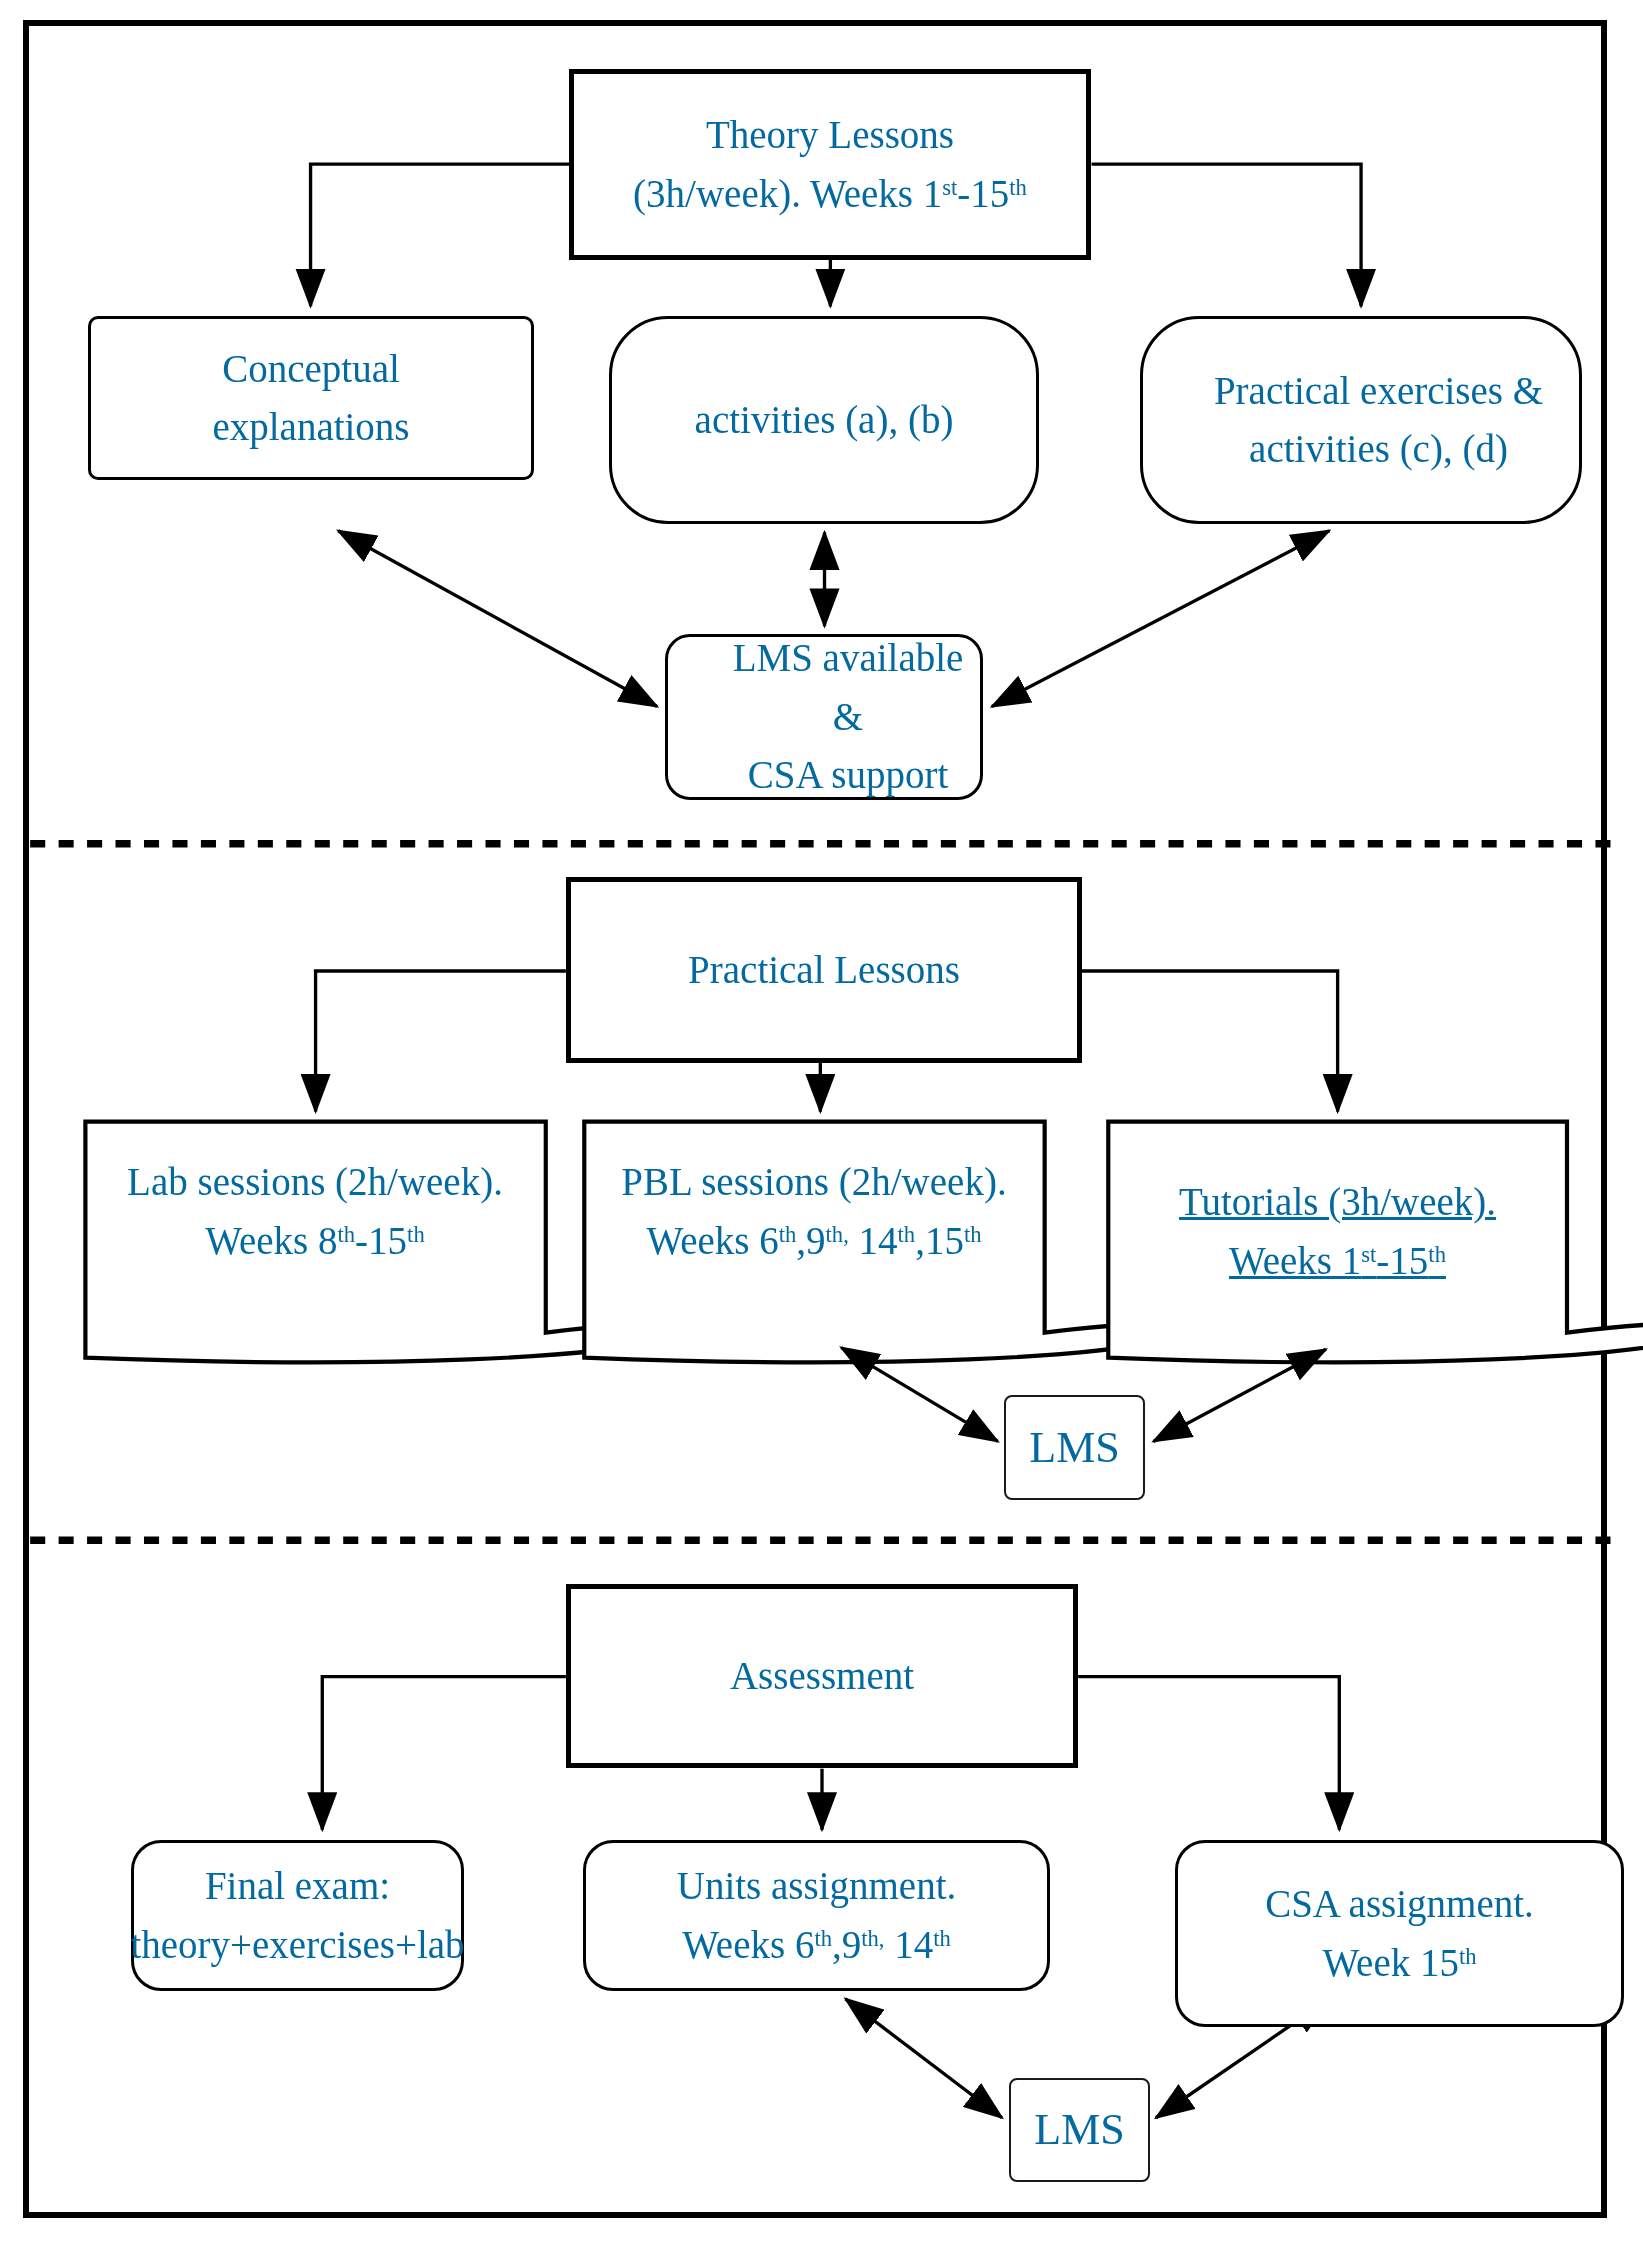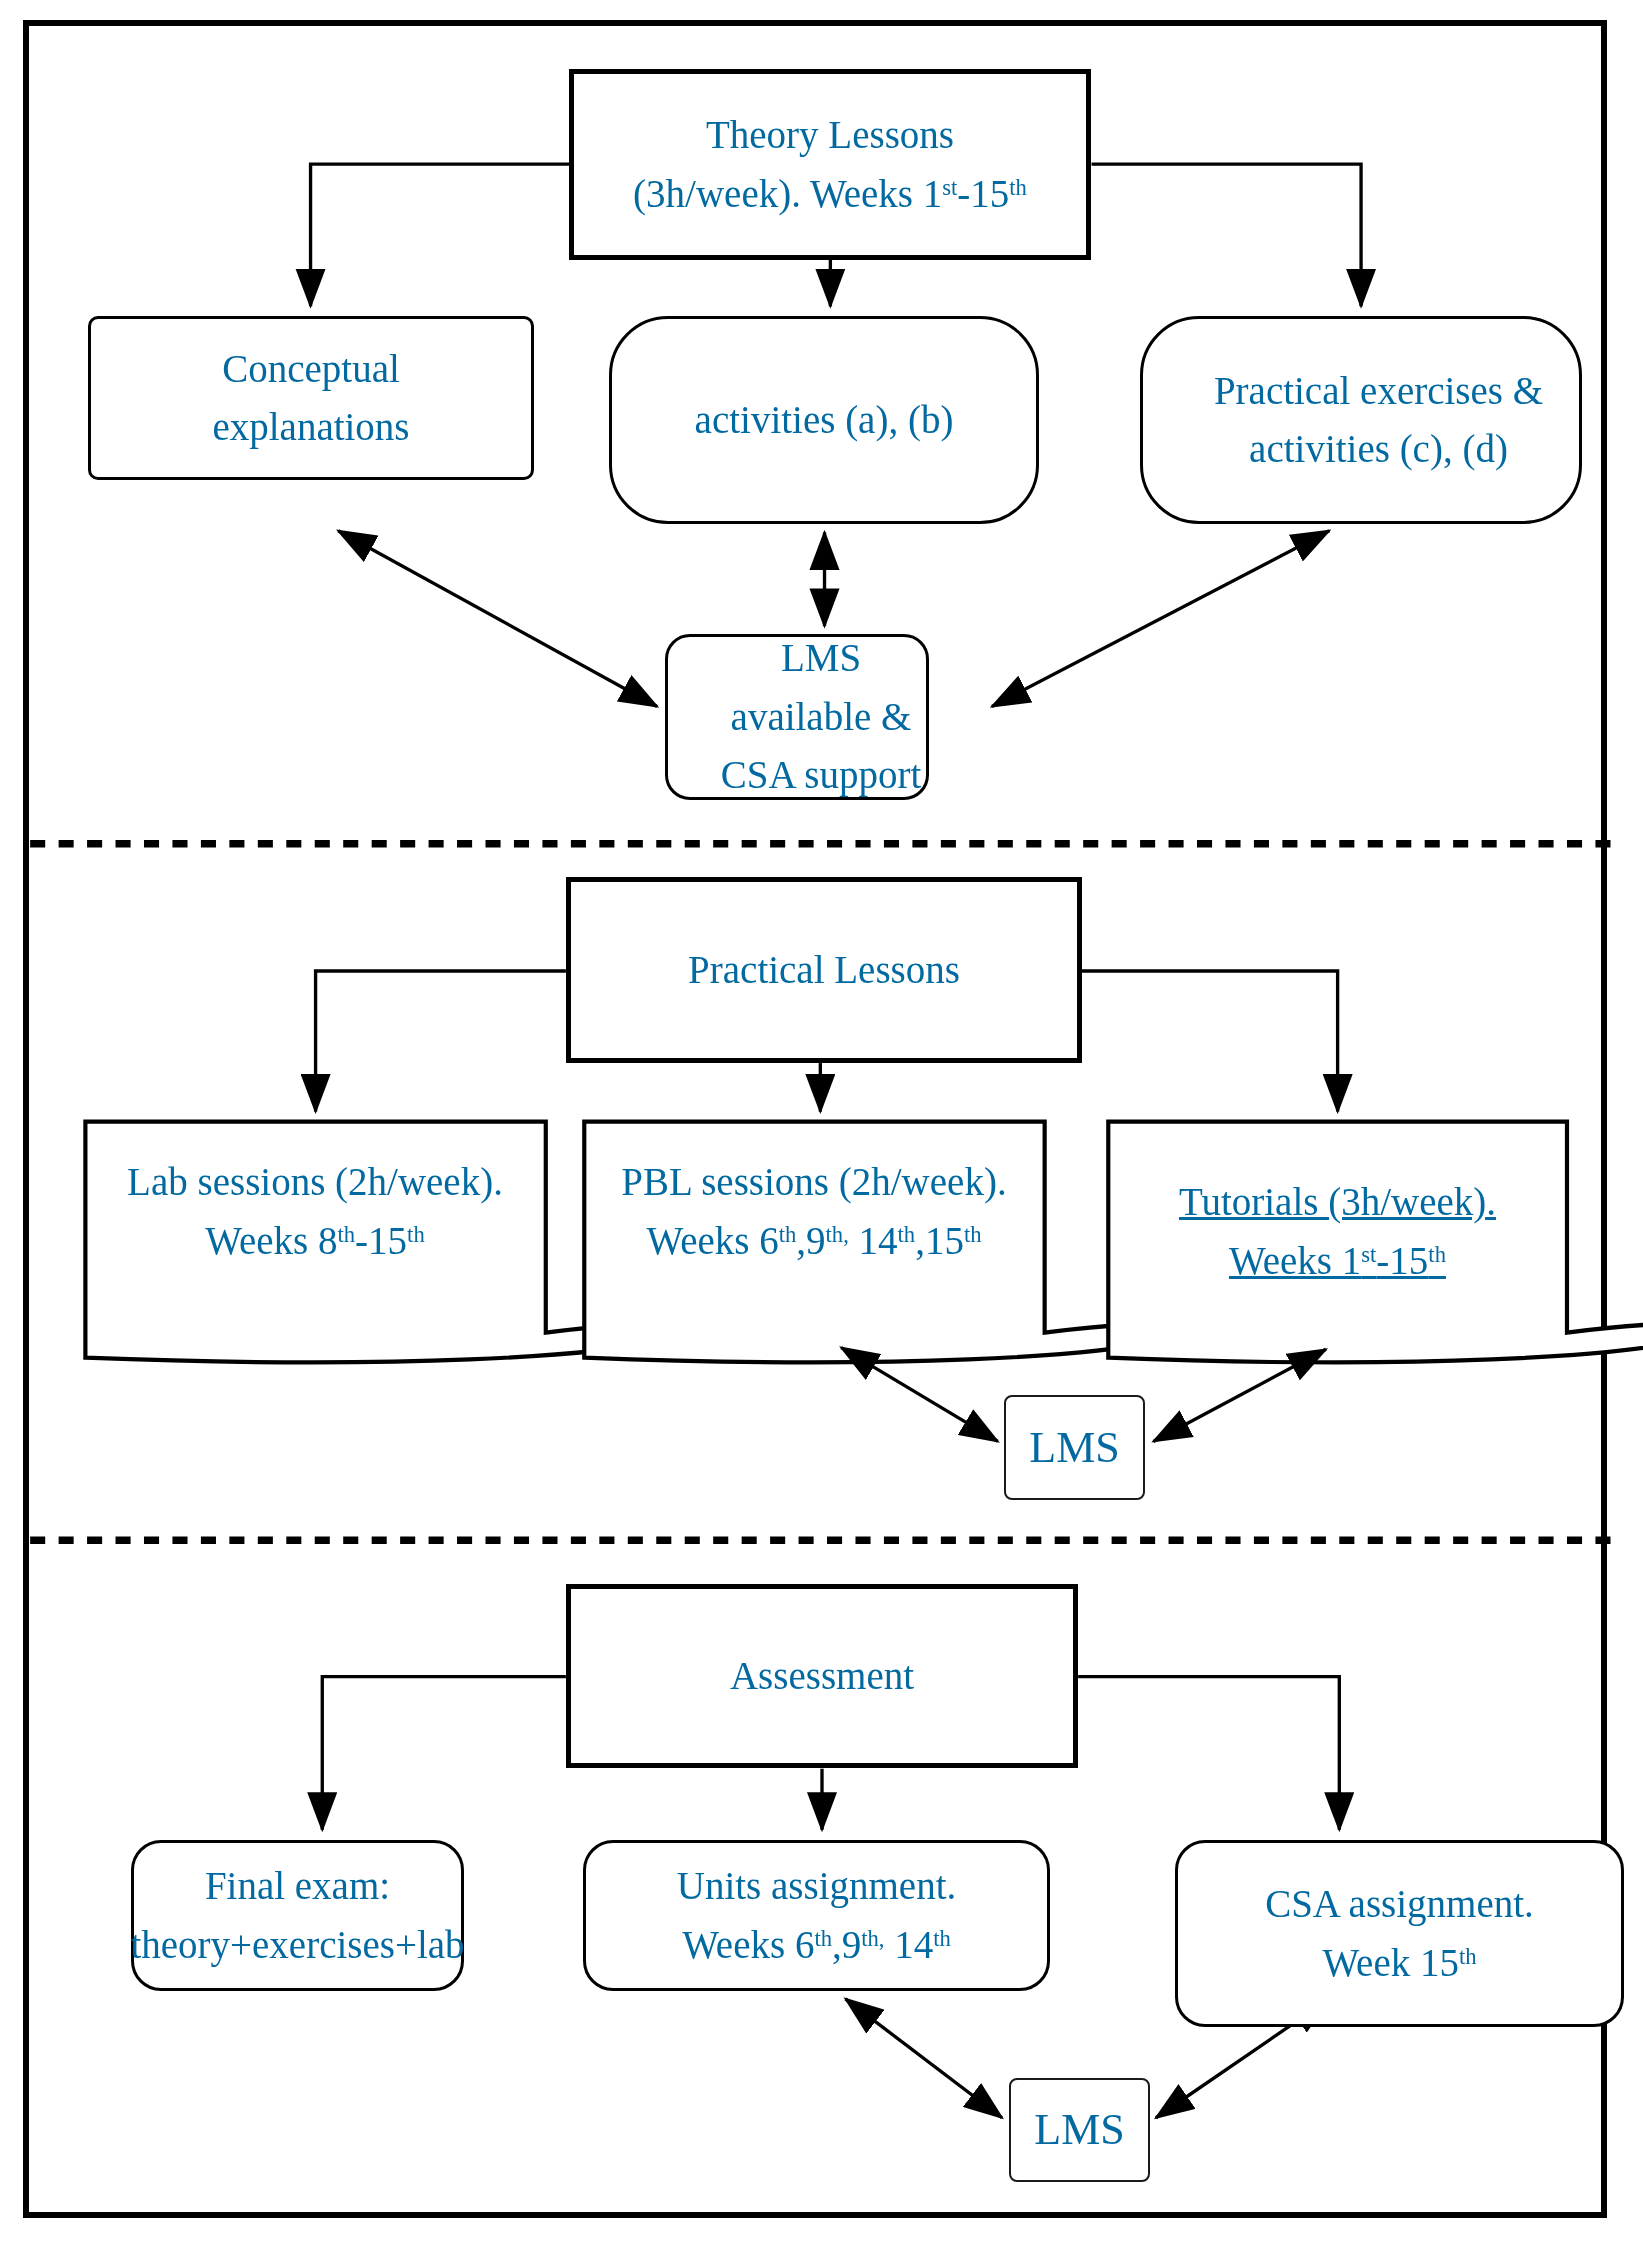--- a/index.html
+++ b/index.html
@@ -81,21 +81,21 @@
 
   <div class="node round" style="left:609px;top:316px;width:430px;height:208px;">
     <div>activities (a), (b)</div>
   </div>
 
   <div class="node round" style="left:1140px;top:316px;width:442px;height:208px;padding-left:35px;">
     <div>Practical exercises &amp;</div>
     <div>activities (c), (d)</div>
   </div>
 
-  <div class="node soft" style="left:665px;top:634px;width:264px;height:166px;padding-left:48px;">
+  <div class="node soft" style="left:665px;top:634px;width:318px;height:166px;padding-left:48px;">
     <div>LMS available &amp;</div>
     <div>CSA support</div>
   </div>
 
   <div class="node rect6" style="left:566px;top:877px;width:516px;height:186px;">
     <div>Practical Lessons</div>
   </div>
 
   <div class="doctext" style="left:85px;top:1153px;width:460px;">
     <div>Lab sessions (2h/week).</div>

